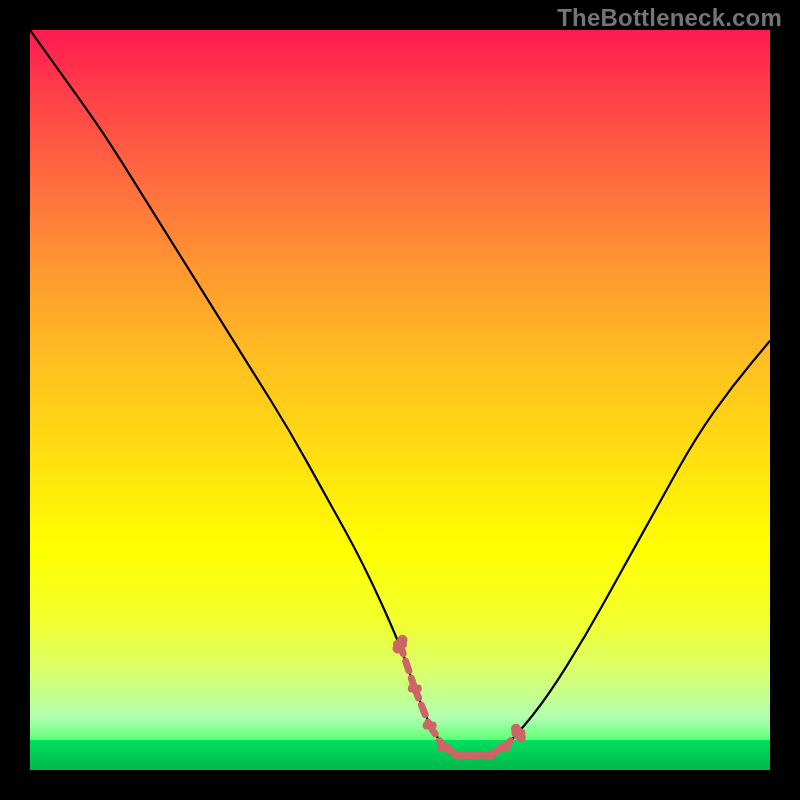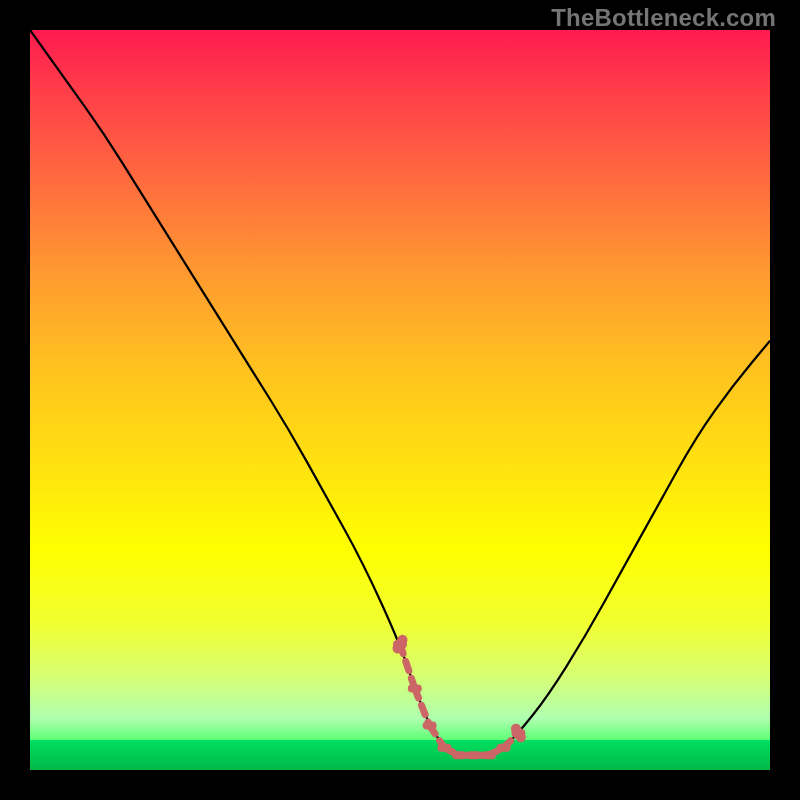--- a/index.html
+++ b/index.html
@@ -6,21 +6,21 @@
   html, body { width: 800px; height: 800px; overflow: hidden; background: #000; }
   .frame {
     position: relative;
     width: 800px;
     height: 800px;
     background: #000;
   }
   .watermark {
     position: absolute;
     top: 4px;
-    right: 24px;
+    right: 18px;
     font-family: Arial, Helvetica, sans-serif;
     font-size: 24px;
     font-weight: 600;
     color: #757575;
     letter-spacing: 0.2px;
   }
   .plot {
     position: absolute;
     left: 30px;
     top: 30px;

